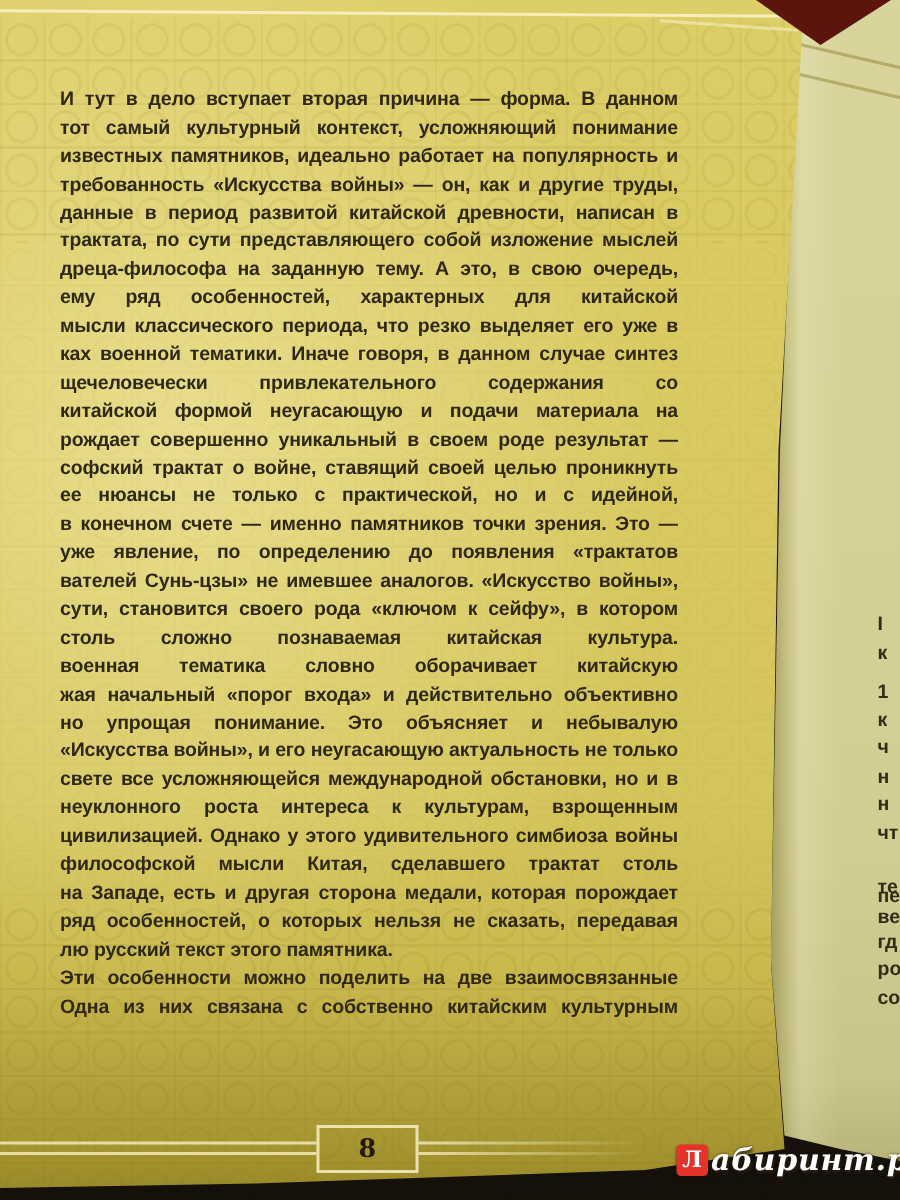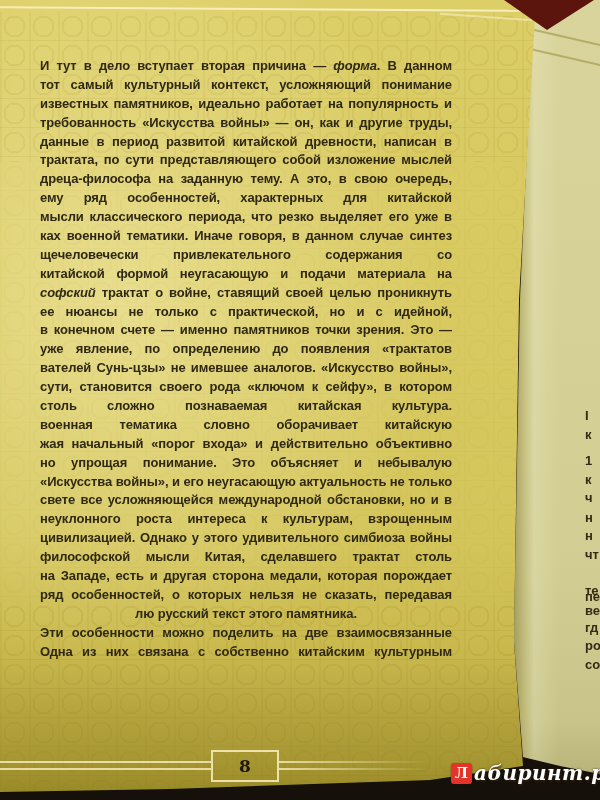--- a/index.html
+++ b/index.html
@@ -40,24 +40,24 @@
   .pattern.top    { top:12px;  height:150px; opacity:.8; }
   .pattern.middle { top:162px; height:440px; opacity:.25; }
   .pattern.bottom { top:602px; height:190px; opacity:.95; }
   .top-rule  { position:absolute; left:0; top:8px; width:530px; height:2px; background:rgba(250,243,200,.85); transform:rotate(.4deg); }
   .top-rule2 { position:absolute; left:440px; top:16px; width:92px; height:2px; background:rgba(250,243,200,.55); transform:rotate(4deg); }
   
   .text-block { position:absolute; left:40px; top:57px; width:412px; color:#2f2814; }
   .tline {
     height:18.9px; line-height:18.9px; font-size:13px; font-weight:700;
     letter-spacing:-.1px; overflow:hidden; white-space:nowrap;
-    text-align:center;
+    text-align:left;
   }
   .tline.just { text-align:justify; text-align-last:justify; white-space:normal; }
-  .tline .it { font-style:italic; }
+  .tline .it { }
   
   .foot-rule { position:absolute; height:2px; background:rgba(243,234,184,.85); }
   .foot-rule.l1 { left:0; top:761px; width:211px; }
   .foot-rule.l2 { left:0; top:768px; width:211px; }
   .foot-rule.r1 { left:279px; top:761px; width:150px; background:linear-gradient(90deg, rgba(243,234,184,.85), rgba(243,234,184,0)); }
   .foot-rule.r2 { left:279px; top:768px; width:150px; background:linear-gradient(90deg, rgba(243,234,184,.85), rgba(243,234,184,0)); }
   .page-number-box {
     position:absolute; left:211px; top:750px; width:64px; height:28px;
     border:2px solid rgba(243,234,184,.9); display:flex; align-items:center; justify-content:center;
   }
@@ -121,20 +121,21 @@
         <div class="tline just"><span>известных памятников, идеально работает на популярность и вос-</span></div>
         <div class="tline just"><span>требованность «Искусства войны» — он, как и другие труды, соз-</span></div>
         <div class="tline just"><span>данные в период развитой китайской древности, написан в жанре</span></div>
         <div class="tline just"><span>трактата, по сути представляющего собой изложение мыслей му-</span></div>
         <div class="tline just"><span>дреца-философа на заданную тему. А это, в свою очередь, придает</span></div>
         <div class="tline just"><span>ему ряд особенностей, характерных для китайской философской</span></div>
         <div class="tline just"><span>мысли классического периода, что резко выделяет его уже в рам-</span></div>
         <div class="tline just"><span>ках военной тематики. Иначе говоря, в данном случае синтез об-</span></div>
         <div class="tline just"><span>щечеловечески привлекательного содержания со специфической</span></div>
         <div class="tline just"><span>китайской формой неугасающую и подачи материала на выходе</span></div>
+        <div class="tline just"><span>рождает совершенно уникальный в своем роде результат — </span></div>
         <div class="tline just"><span class="it">софский</span><span> трактат о войне, ставящий своей целью проникнуть во все</span></div>
         <div class="tline just"><span>ее нюансы не только с практической, но и с идейной, понятийной,</span></div>
         <div class="tline just"><span>в конечном счете — именно памятников точки зрения. Это —</span></div>
         <div class="tline just"><span>уже явление, по определению до появления «трактатов последо-</span></div>
         <div class="tline just"><span>вателей Сунь-цзы» не имевшее аналогов. «Искусство войны», по</span></div>
         <div class="tline just"><span>сути, становится своего рода «ключом к сейфу», в котором лежит</span></div>
         <div class="tline just"><span>столь сложно познаваемая китайская культура. Общечеловеческая</span></div>
         <div class="tline just"><span>военная тематика словно оборачивает китайскую философскую</span></div>
         <div class="tline just"><span>жая начальный «порог входа» и действительно объективно силь-</span></div>
         <div class="tline just"><span>но упрощая понимание. Это объясняет и небывалую популярность</span></div>

